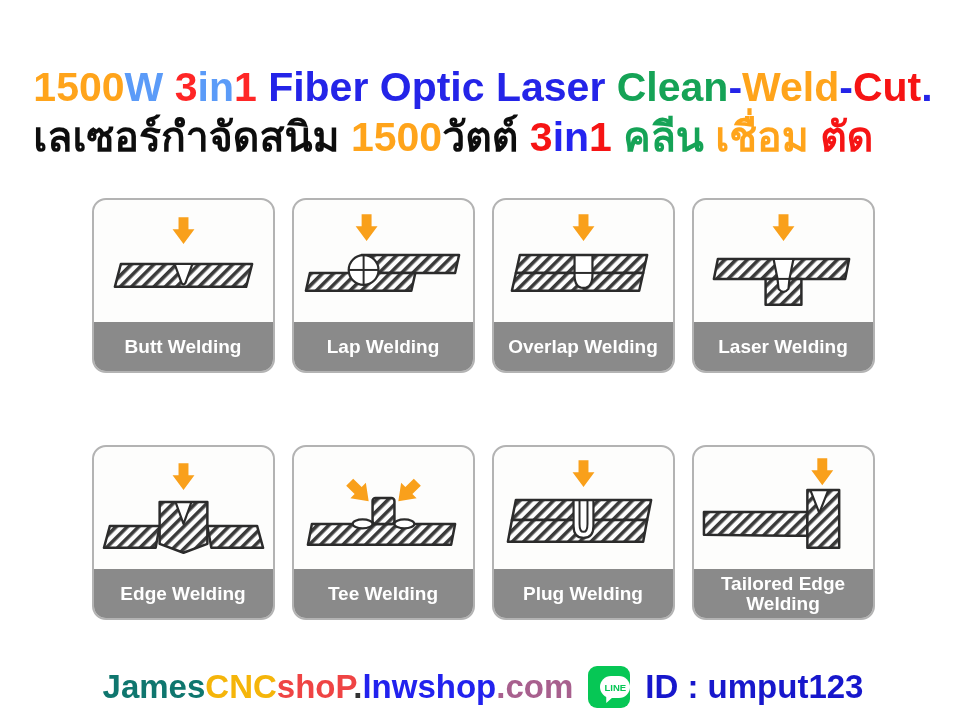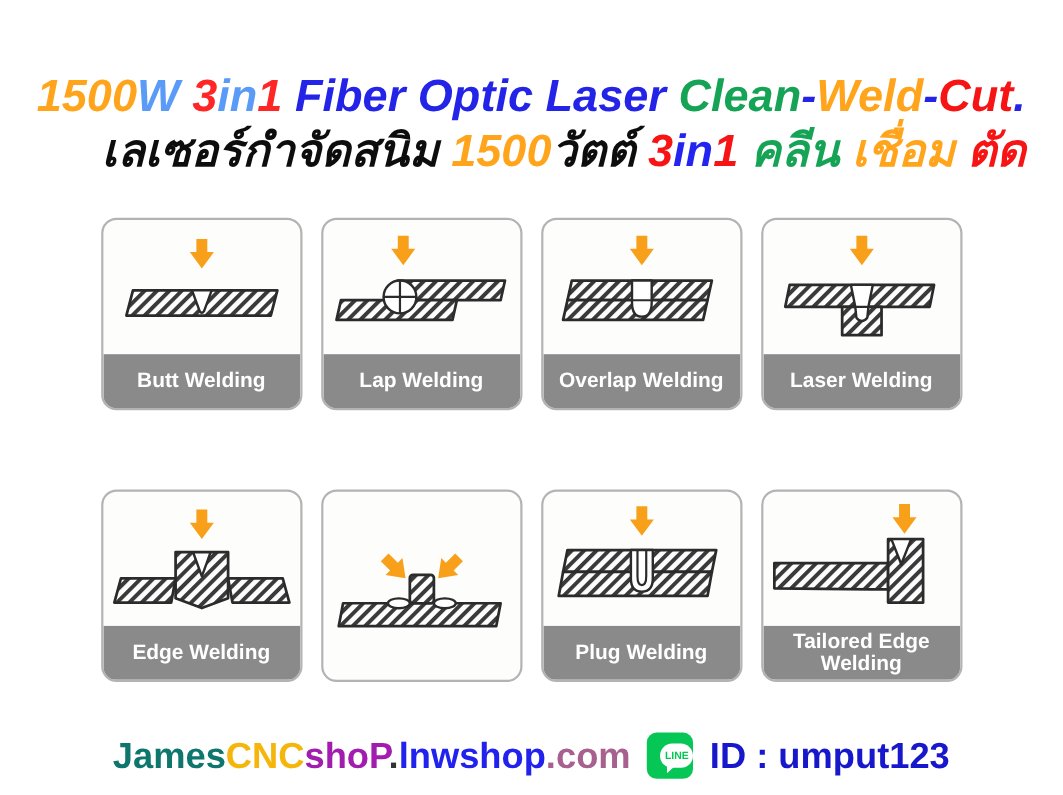--- a/index.html
+++ b/index.html
@@ -1,21 +1,21 @@
 <!DOCTYPE html>
 <html><head>
 <meta charset="utf-8">
 <style>
   * { margin:0; padding:0; box-sizing:border-box; }
   html,body { width:966px; height:723px; background:#ffffff; overflow:hidden;
     font-family:"Liberation Sans", sans-serif; }
   .page { width:966px; height:723px; display:flex; flex-direction:column; align-items:center; }
 
   
-  .title-block { margin-top:62px; text-align:right; font-weight:bold;font-style:italic; }
+  .title-block { margin-top:62px; text-align:left; font-weight:bold; }
   .title-line { font-size:41px; line-height:1.22; letter-spacing:0; }
   .title-line span { white-space:pre; }
 
   
   .grid { display:flex; justify-content:center; gap:17px; }
   .grid.row1 { margin-top:36px; }
   .grid.row2 { margin-top:72px; }
   .card { width:183px; height:175px; border:2px solid #b3b3b3; border-radius:14px;
     overflow:hidden; background:#fdfdfc; display:flex; flex-direction:column; }
   .diagram { flex:1; display:block; }
@@ -124,20 +124,21 @@
 
     <div class="card">
       <svg class="diagram" viewBox="0 0 180 104">
         <use href="#arrowDown" transform="translate(56,26) rotate(-45)"></use>
         <use href="#arrowDown" transform="translate(124,26) rotate(45)"></use>
         <polygon class="plate" points="18,68 162,68 158,89 14,89"></polygon>
         <rect class="plate" x="79" y="42" width="22" height="26" rx="3"></rect>
         <ellipse class="weld" cx="69" cy="68" rx="10" ry="4.5"></ellipse>
         <ellipse class="weld" cx="111" cy="68" rx="10" ry="4.5"></ellipse>
       </svg>
+      <div class="card-label">Tee Welding</div>
     </div>
 
     <div class="card">
       <svg class="diagram" viewBox="0 0 180 104">
         <use href="#arrowDown" transform="translate(90,4)"></use>
         <polygon class="plate" points="22,44 158,44 154,64 18,64"></polygon>
         <polygon class="plate" points="18,64 154,64 150,86 14,86"></polygon>
         <path class="weld" d="M80,44 L80,70 Q80,82 90,82 Q100,82 100,70 L100,44 Z"></path>
         <path class="seam" d="M86,44 L86,68 Q86,76 90,76 Q94,76 94,68 L94,44"></path>
       </svg>
@@ -150,21 +151,21 @@
         <path class="plate" d="M10,56 L114,56 L114,80 Q104,80 98,80 L10,79 Z"></path>
         <rect class="plate" x="114" y="34" width="32" height="58"></rect>
         <path class="weld" d="M117,34 L126,57 L135,34 Z"></path>
       </svg>
       <div class="card-label">Tailored Edge Welding</div>
     </div>
 
   </div>
 
   <div class="footer">
-    <div class="site-text"><span style="color: #0f766e;">James</span><span style="color: rgb(245, 181, 10);">CNC</span><span style="color: #a21caf;">shoP</span><span style="color: rgb(51, 51, 51);">.</span><span style="color: rgb(34, 34, 238);">lnwshop</span><span style="color: rgb(168, 96, 142);">.</span><span style="color: rgb(168, 96, 142);">com</span></div>
+    <div class="site-text"><span style="color: #0f766e;">James</span><span style="color: rgb(245, 181, 10);">CNC</span><span style="color: #ef4444;">shoP</span><span style="color: rgb(51, 51, 51);">.</span><span style="color: rgb(34, 34, 238);">lnwshop</span><span style="color: rgb(168, 96, 142);">.</span><span style="color: rgb(168, 96, 142);">com</span></div>
     <div class="line-badge">
       <div class="line-bubble">
         <span>LINE</span>
       </div>
     </div>
     <div class="line-id">ID : umput123</div>
   </div>
 
 </div>
 

